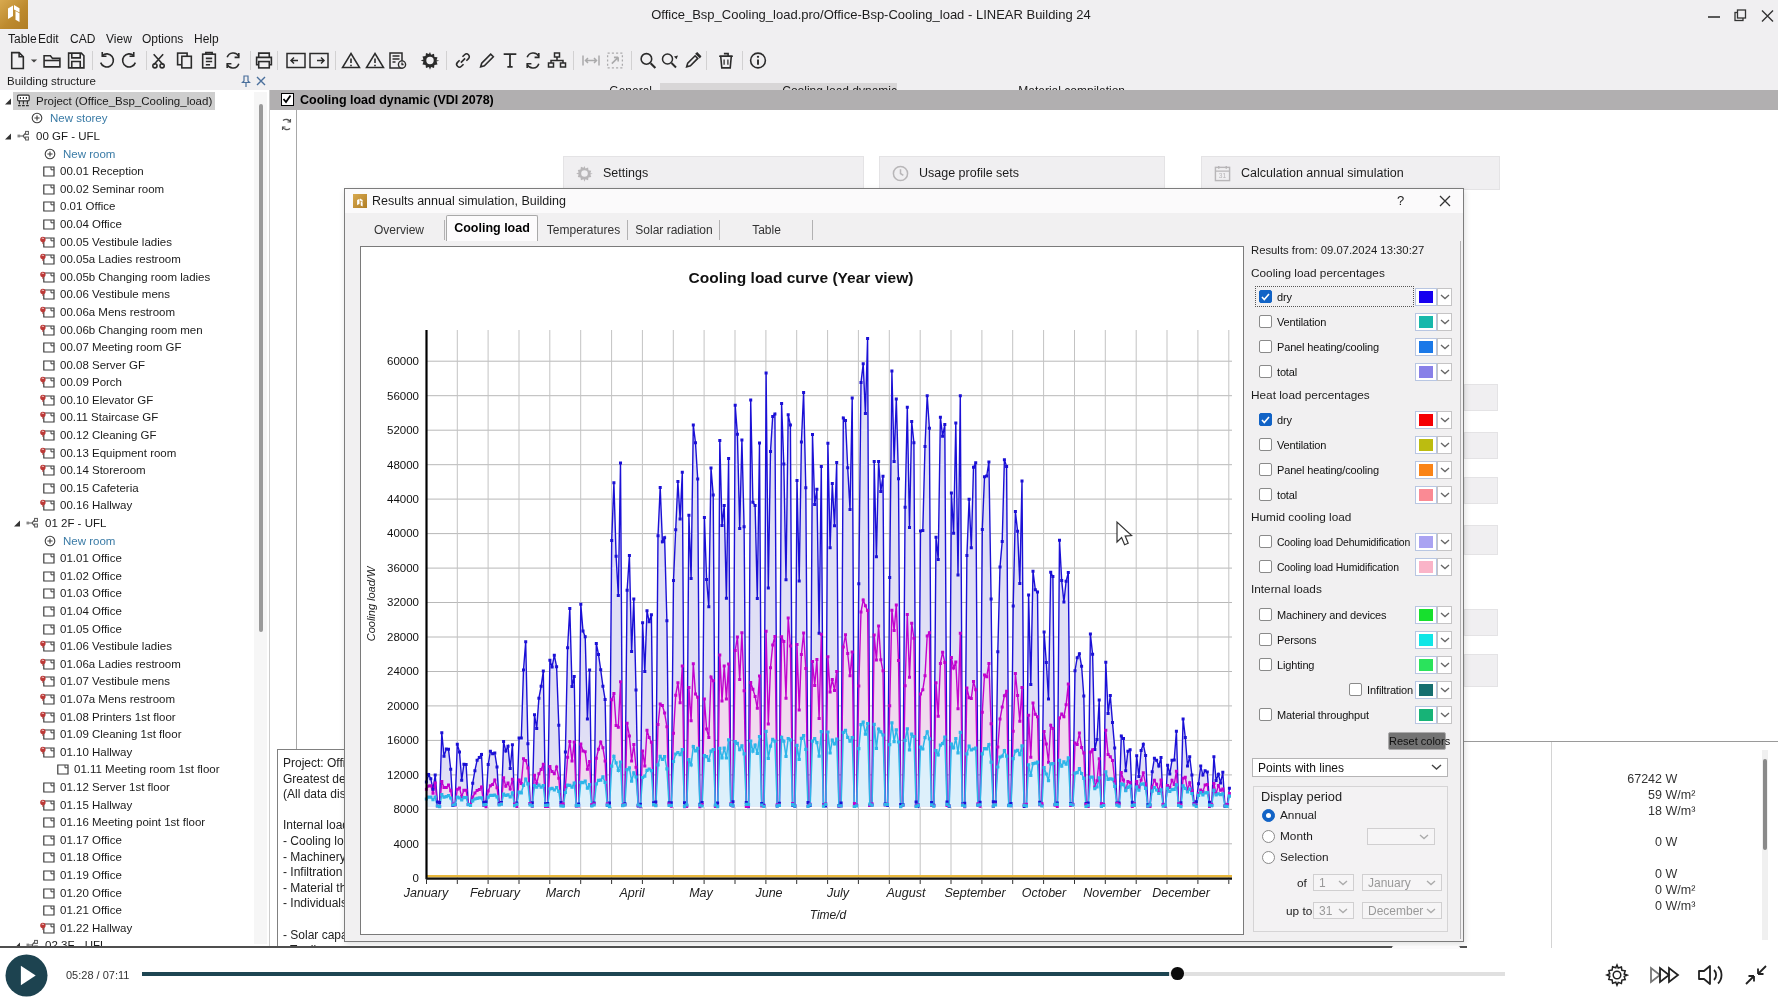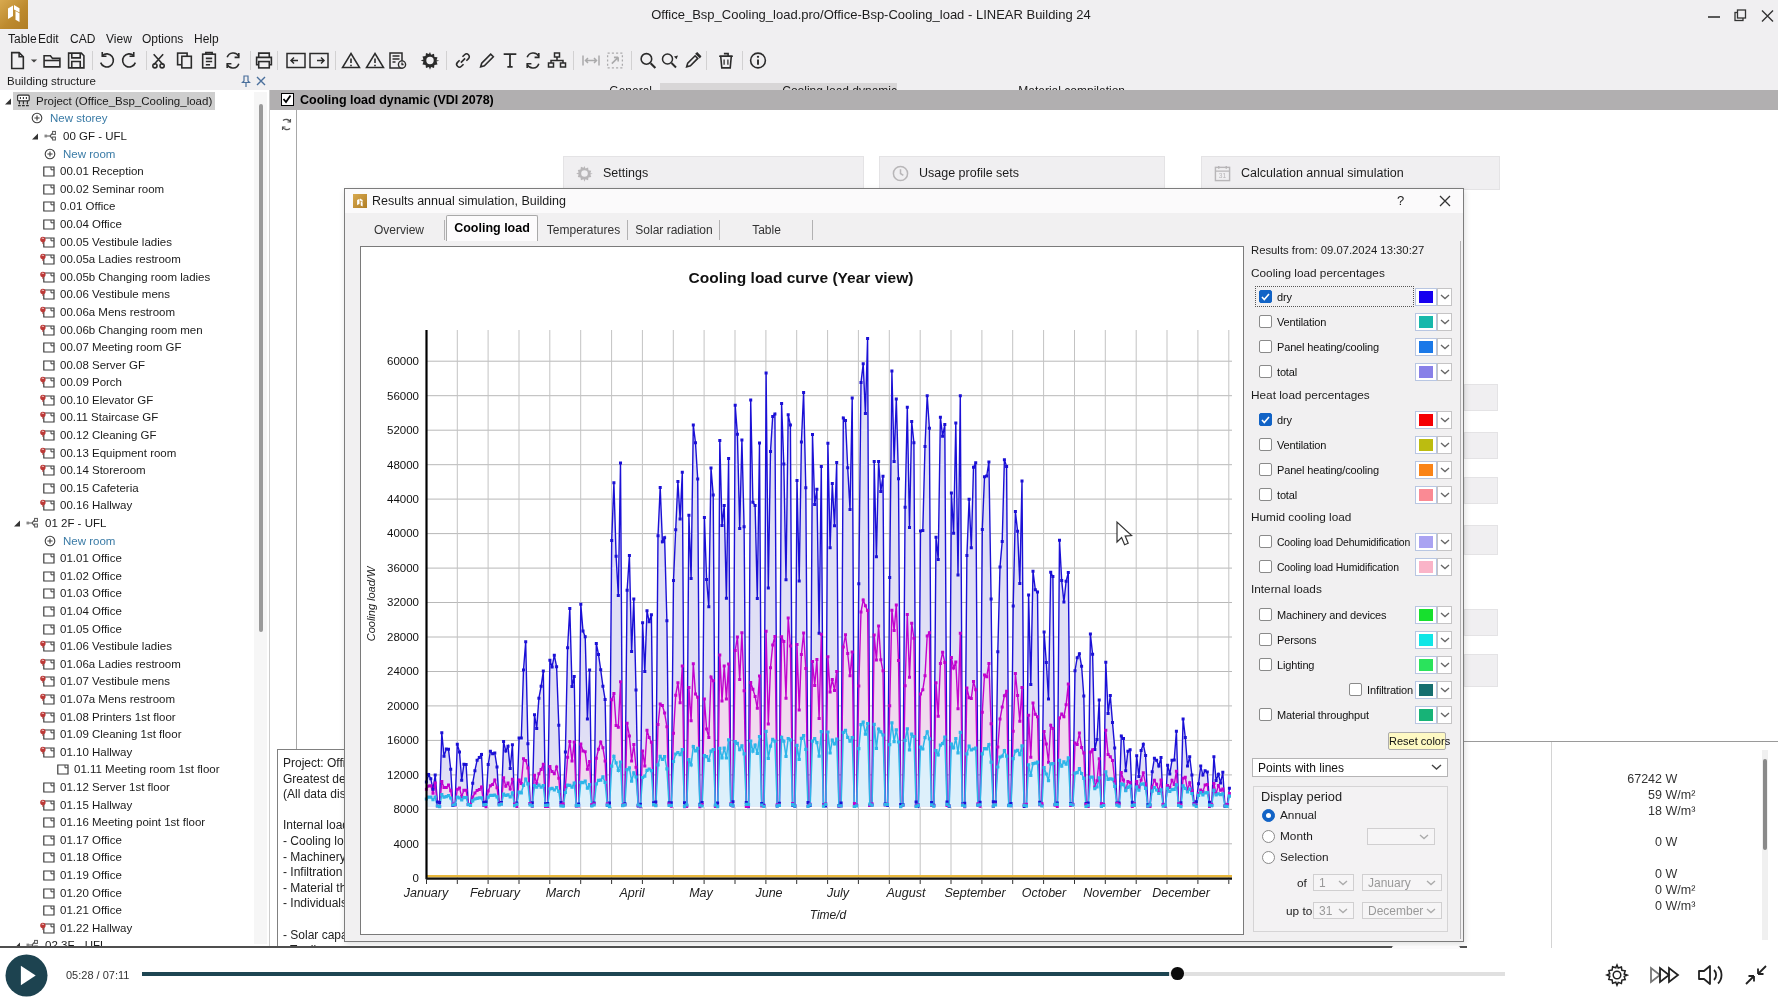--- a/index.html
+++ b/index.html
@@ -40,21 +40,21 @@
 .dtab{position:absolute;top:31px;height:20px;background:none;border-right:1px solid #b2b1b2;font-size:12px;color:#333;text-align:center;line-height:20px}
 #chartpanel{position:absolute;left:15px;top:57px;width:884px;height:689px;background:#fff;border:1px solid #7a7a7a}
 .rphead{position:absolute;left:1251px;font-size:11.8px;color:#1c1c1c;white-space:nowrap}
 .rptxt{position:absolute;font-size:11.8px;color:#1c1c1c;white-space:nowrap}
 .swrow{position:absolute;left:1256px;width:157px;height:19px;display:flex;align-items:center;font-size:11px;letter-spacing:-.15px;color:#111;white-space:nowrap;overflow:hidden}
 .cb{width:13px;height:13px;border:1px solid #8a8a8a;background:#fff;border-radius:2px;margin:0 5px 0 3px;flex:0 0 auto;display:inline-flex;align-items:center;justify-content:center}
 .cb.on{background:#1163c6;border-color:#1163c6}
 .swatch{position:absolute;left:1415px;width:22px;height:18px;background:#fff;border:1px solid #b8c6e2;display:flex;align-items:center;justify-content:center}
 .swatch span{width:14px;height:12px;display:block}
 .swdrop{position:absolute;left:1437px;width:15px;height:18px;background:#fff;border:1px solid #c5c4c5;display:flex;align-items:center;justify-content:center}
-.btn{position:absolute;background:#fef9c3;border:1px solid #adacad;border-radius:2px;font-size:11.5px;color:#111;text-align:center;line-height:16px}
+.btn{position:absolute;background:#737373;border:1px solid #adacad;border-radius:2px;font-size:11.5px;color:#111;text-align:center;line-height:16px}
 .sel{position:absolute;background:#fff;border:1px solid #b5b4b5;display:flex;align-items:center;justify-content:space-between;padding:0 5px;font-size:12px;color:#111}
 .sel.dis{background:#f6f5f6;border-color:#d0cfd0}
 .grp{position:absolute;border:1px solid #d5d4d5;background:#f3f2f3}
 .rad{position:absolute;width:13px;height:13px;border-radius:50%;border:1px solid #8a8a8a;background:#fff;display:inline-flex;align-items:center;justify-content:center}
 .rad i{width:5px;height:5px;border-radius:50%;background:#fff;display:block}
 
 .bbox{position:absolute;background:#f0eff1;border:1px solid #e4e3e5;font-size:12.5px;color:#1c1c1c;display:flex;align-items:center}
 
 #appedge{position:absolute;left:0;top:946px;width:1467px;height:2px;background:#4f4f4f}
 #player{position:absolute;left:0;top:948px;width:1778px;height:52px;background:#fff}
@@ -276,21 +276,21 @@
       <div class="trow" style="padding-left:17px">
         <span style="width:10px;flex:0 0 auto"></span>
         <span class="tic">
           <svg width="12" height="12" viewBox="0 0 12 12" style="flex:0 0 auto">
             <circle cx="6" cy="6" r="4.8" fill="none" stroke="#3f3f3f" stroke-width="1.1"></circle>
             <path d="M6 3.4v5.2M3.4 6h5.2" stroke="#3f3f3f" stroke-width="1.1"></path>
           </svg>
         </span>
         <span class="tlab lnk" style="">New storey</span>
       </div>
-      <div class="trow" style="padding-left:30px">
+      <div class="trow" style="padding-left:3px">
         <svg width="10" height="10" viewBox="0 0 10 10" style="flex:0 0 auto">
           <path d="M8 2.5v6h-6z" fill="#333"></path>
         </svg>
         <span class="tic">
           <svg width="13" height="12" viewBox="0 0 13 12" style="flex:0 0 auto">
             <path d="M2 6h4M8.5 3.2L6 6l2.5 2.8" fill="none" stroke="#555" stroke-width="1.2"></path>
             <rect x="0.5" y="4.6" width="2.6" height="2.8" fill="#888"></rect>
             <rect x="8.6" y="1.4" width="2.8" height="3" fill="#fff" stroke="#555"></rect>
             <rect x="8.6" y="7" width="2.8" height="3" fill="#fff" stroke="#555"></rect>
           </svg>

